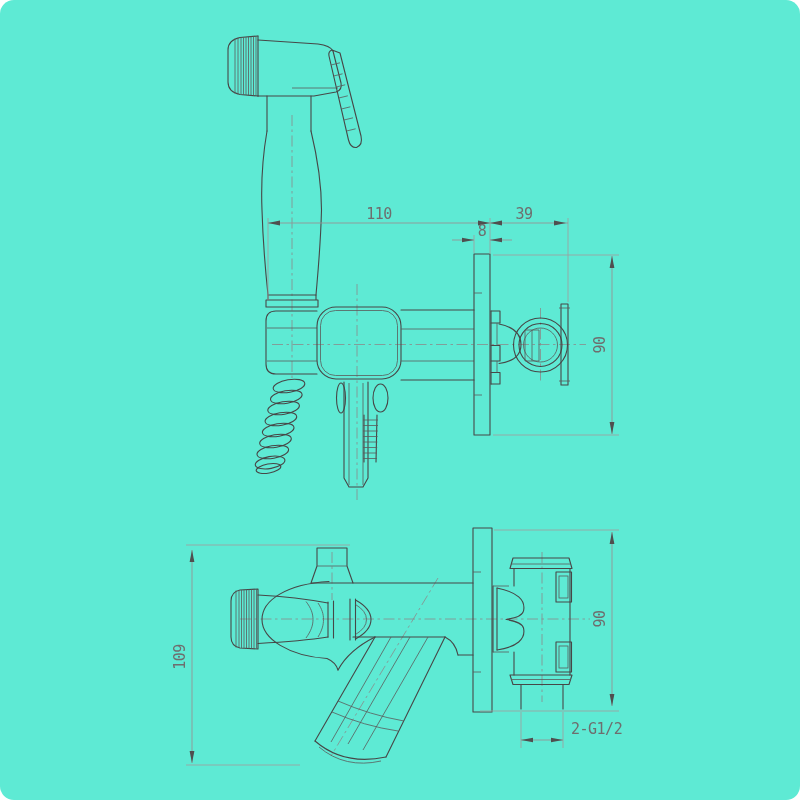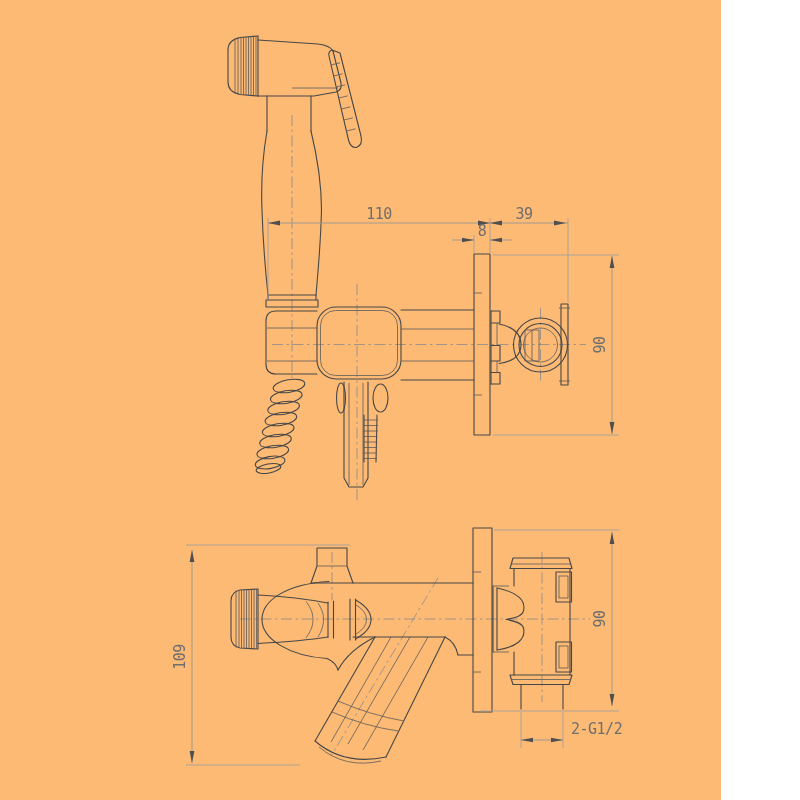--- a/index.html
+++ b/index.html
@@ -1,17 +1,17 @@
 <!DOCTYPE html>
 <html><head>
 <meta charset="utf-8">
 <style>
   html,body{margin:0;padding:0;background:#ffffff;}
-  .canvas{position:relative;width:721px;height:800px;background:#fdba74;overflow:hidden;
-          font-family:"DejaVu Sans Mono", monospace;}
+  .canvas{position:relative;width:800px;height:800px;background:#5eead4;overflow:hidden;
+          font-family:"DejaVu Sans Mono", monospace;border-radius:14px;}
   svg{position:absolute;left:0;top:0;}
   
   .obj{stroke:#474747;stroke-width:1.1;fill:none;stroke-linecap:round;stroke-linejoin:round;}
   .objthin{stroke:#5a5a5a;stroke-width:0.8;fill:none;}
   .dim{stroke:#949494;stroke-width:0.9;fill:none;}
   .ext{stroke:#9e9e9e;stroke-width:0.85;fill:none;}
   .cl{stroke:#8a8a8a;stroke-width:0.8;fill:none;stroke-dasharray:11 3.5 2.5 3.5;}
   .arr{fill:#4f4f4f;stroke:none;}
   .dimtext{font-family:"DejaVu Sans Mono",monospace;font-size:15px;fill:#6e6e6e;letter-spacing:-0.5px;}
 </style>

